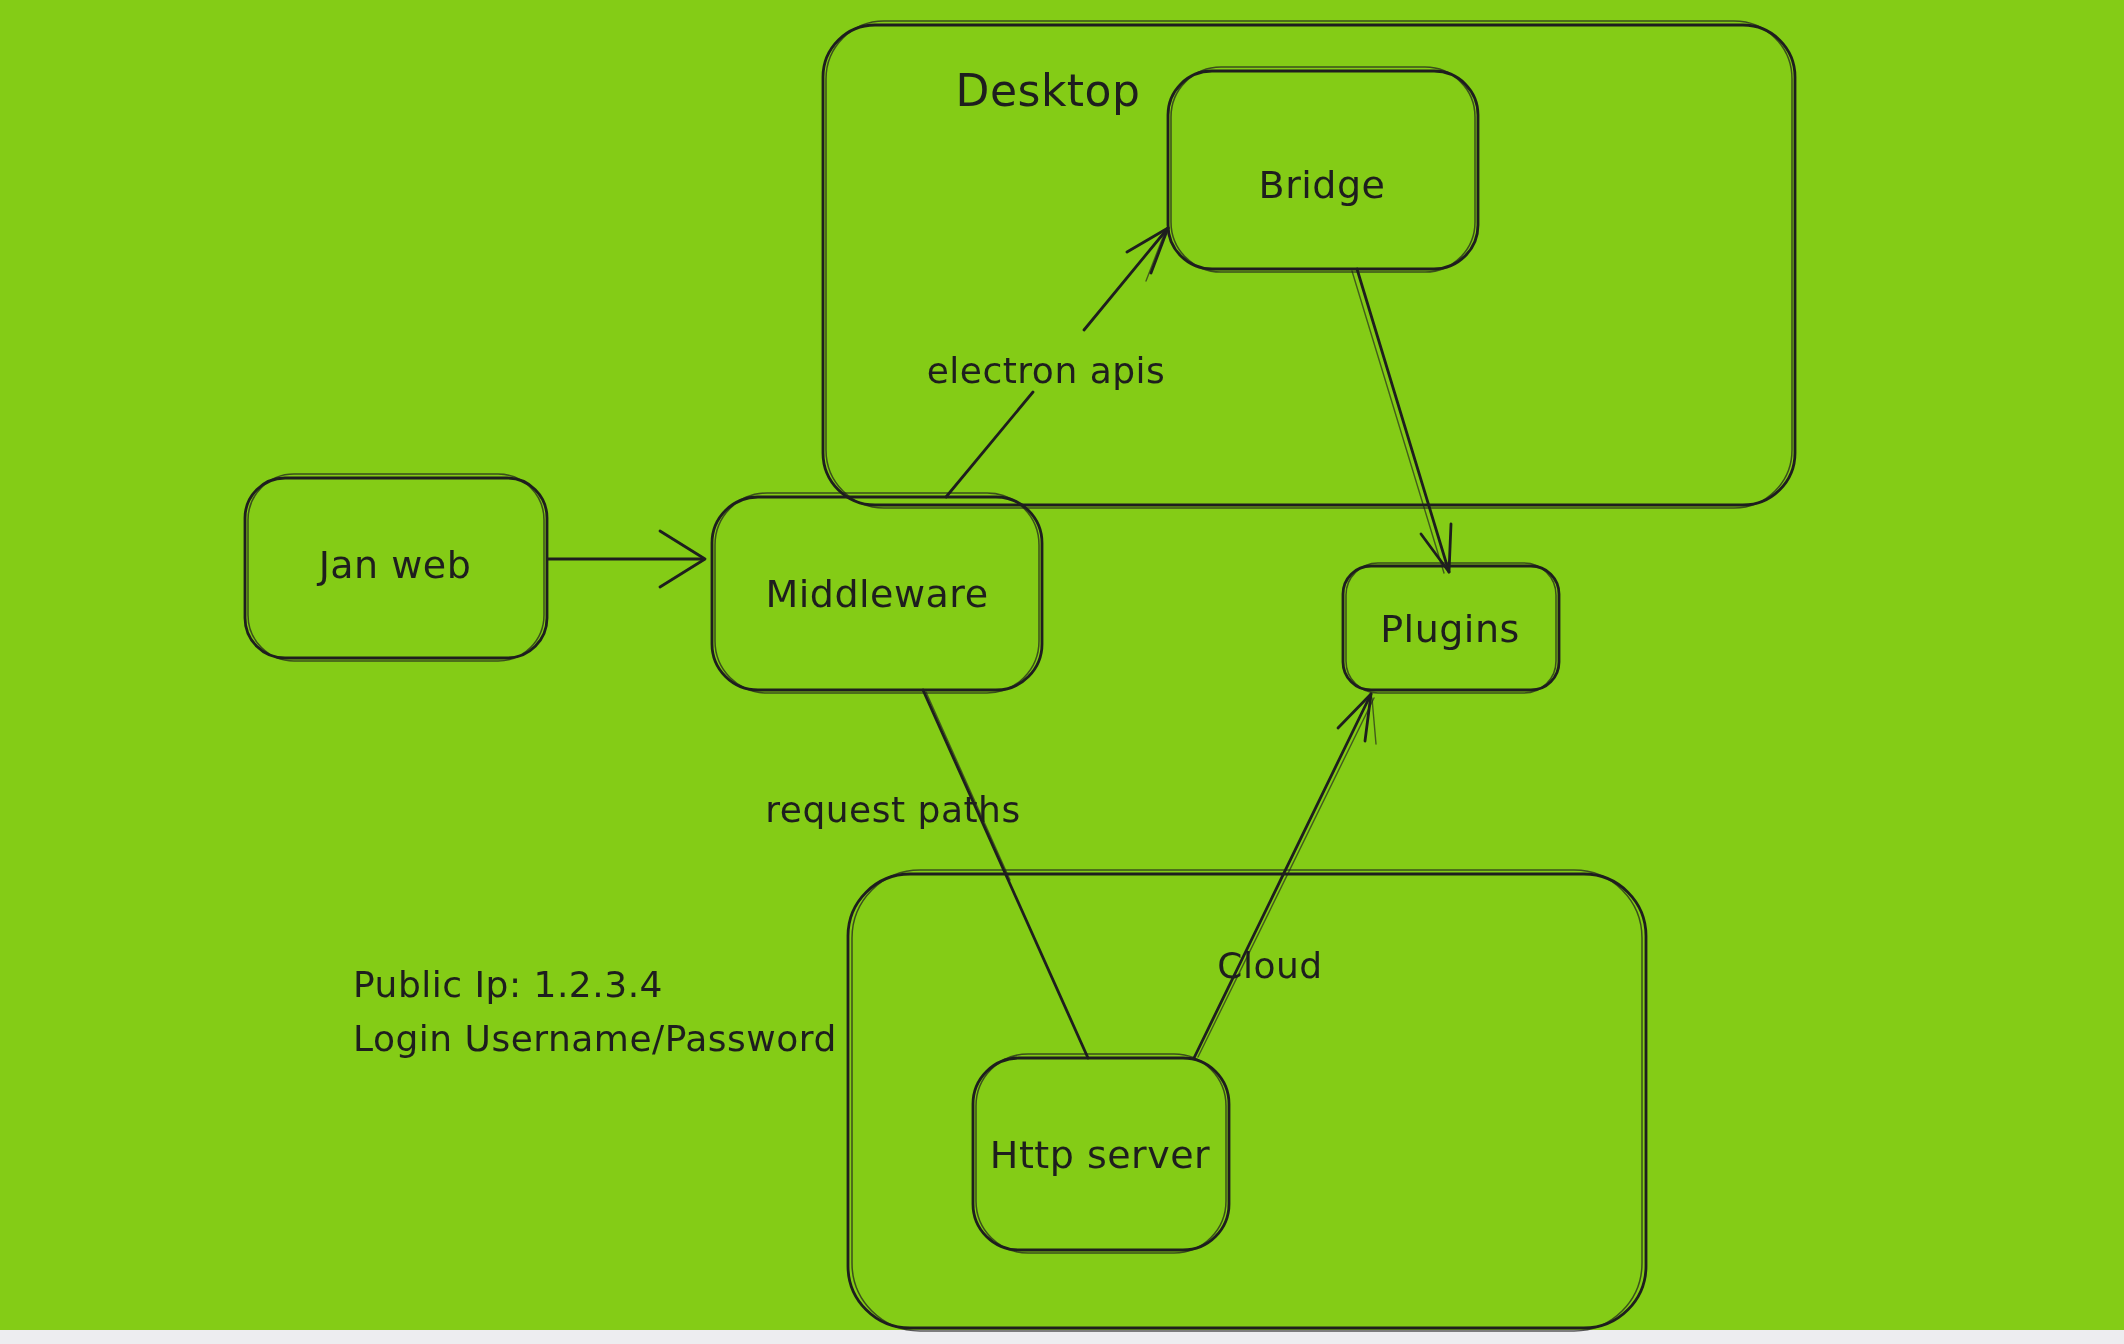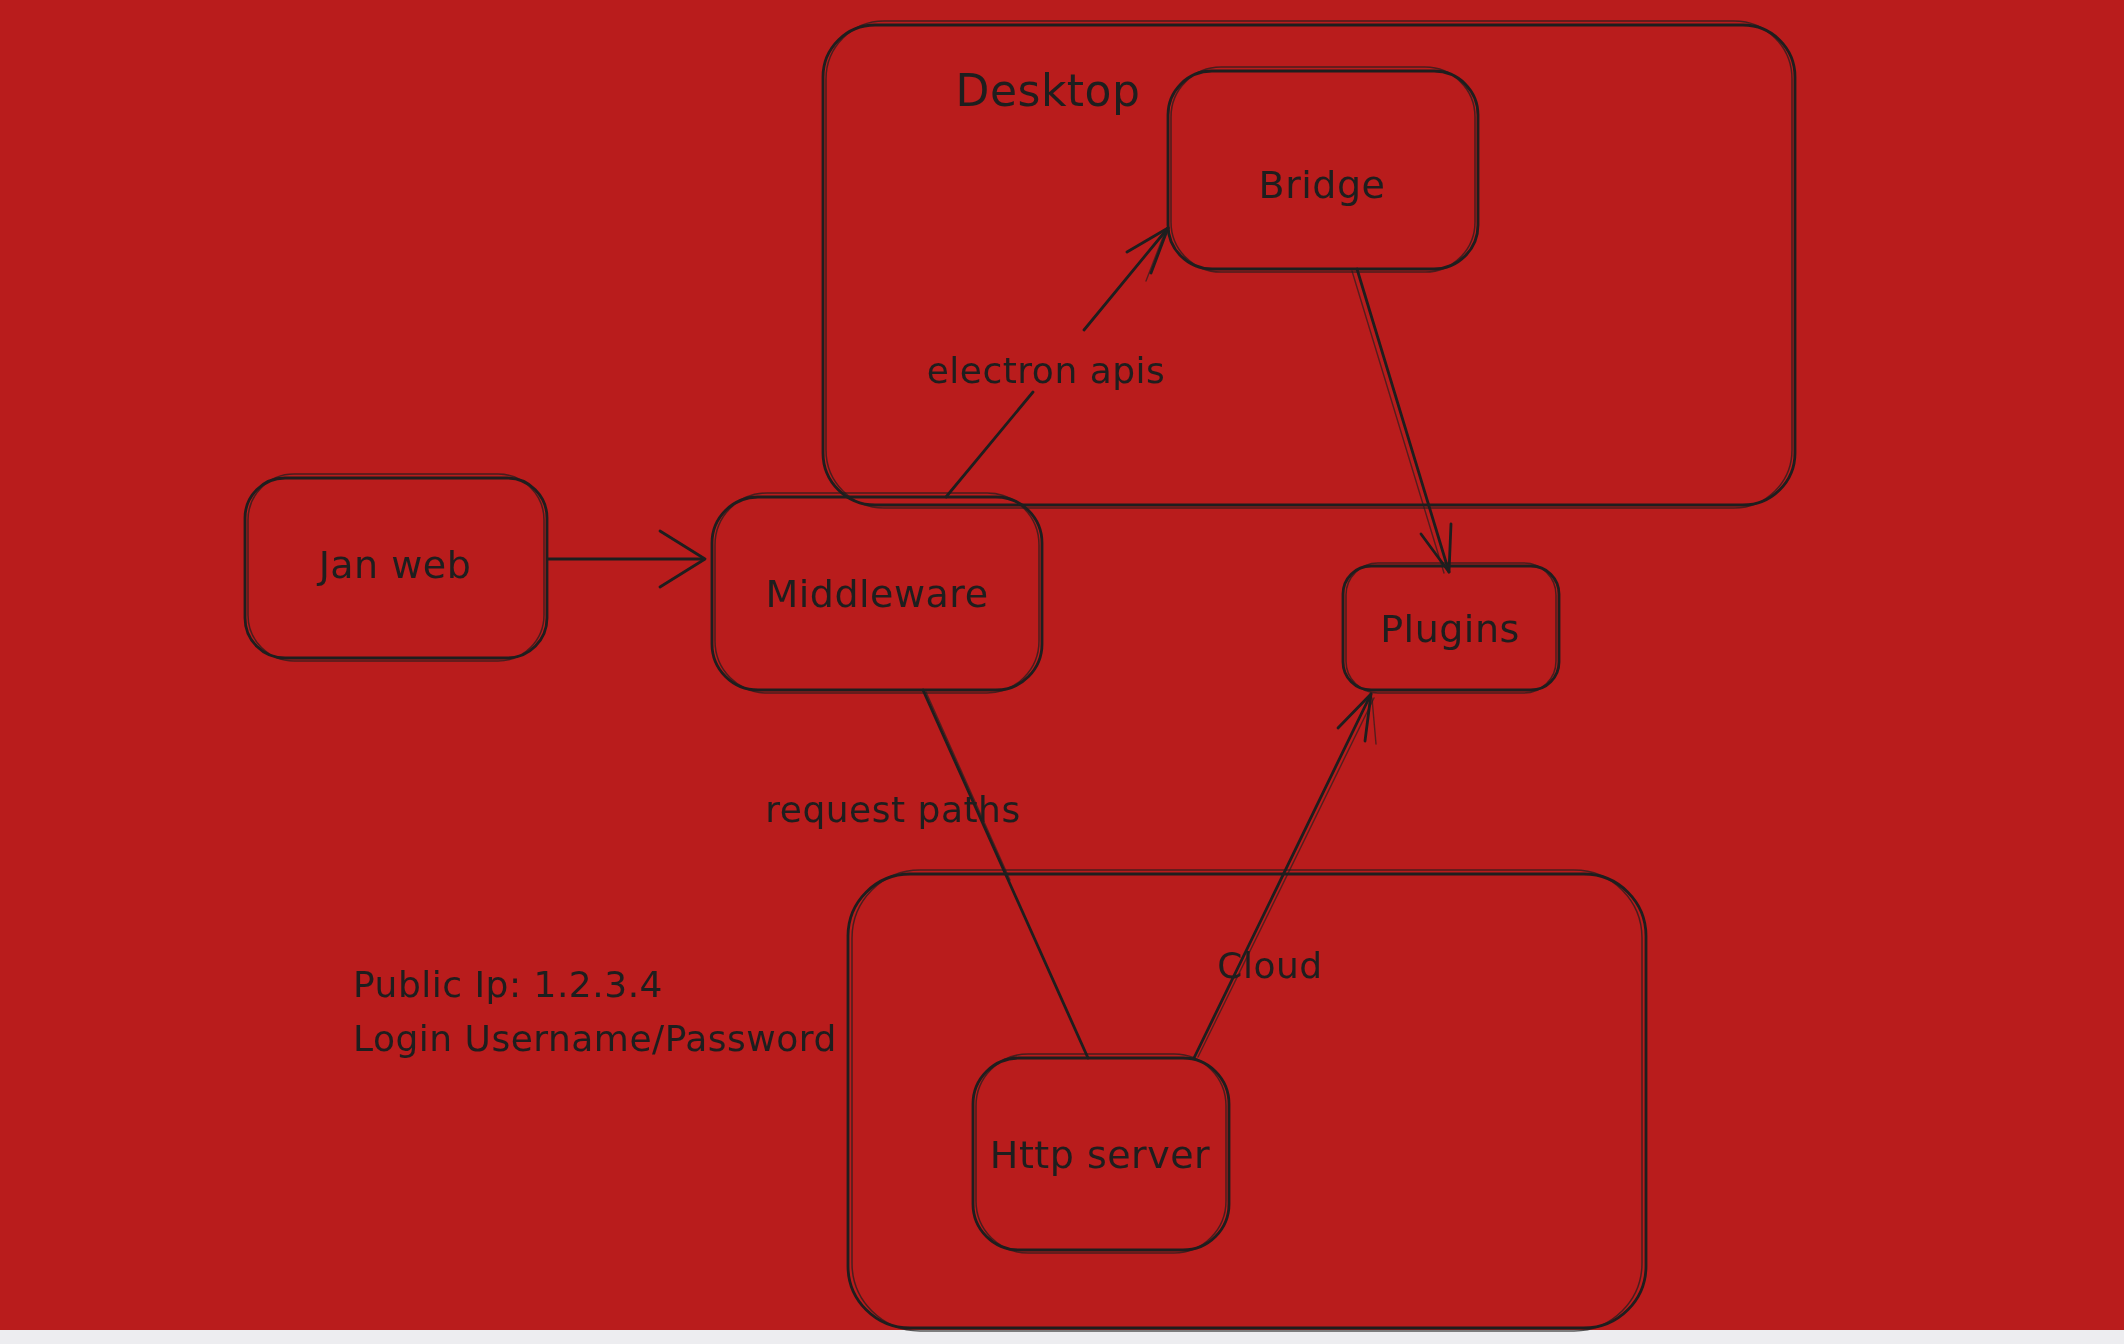--- a/index.html
+++ b/index.html
@@ -7,21 +7,21 @@
     padding: 0;
     background: #ffffff;
     width: 2124px;
     height: 1344px;
     overflow: hidden;
   }
   .canvas-wrap {
     position: relative;
     width: 2124px;
     height: 1344px;
-    background: #b91c1c;
+    background: #84cc16;
   }
   svg {
     display: block;
   }
   .shape {
     fill: none;
     stroke: #1e1e1e;
     stroke-width: 2.8;
     stroke-linecap: round;
     stroke-linejoin: round;

